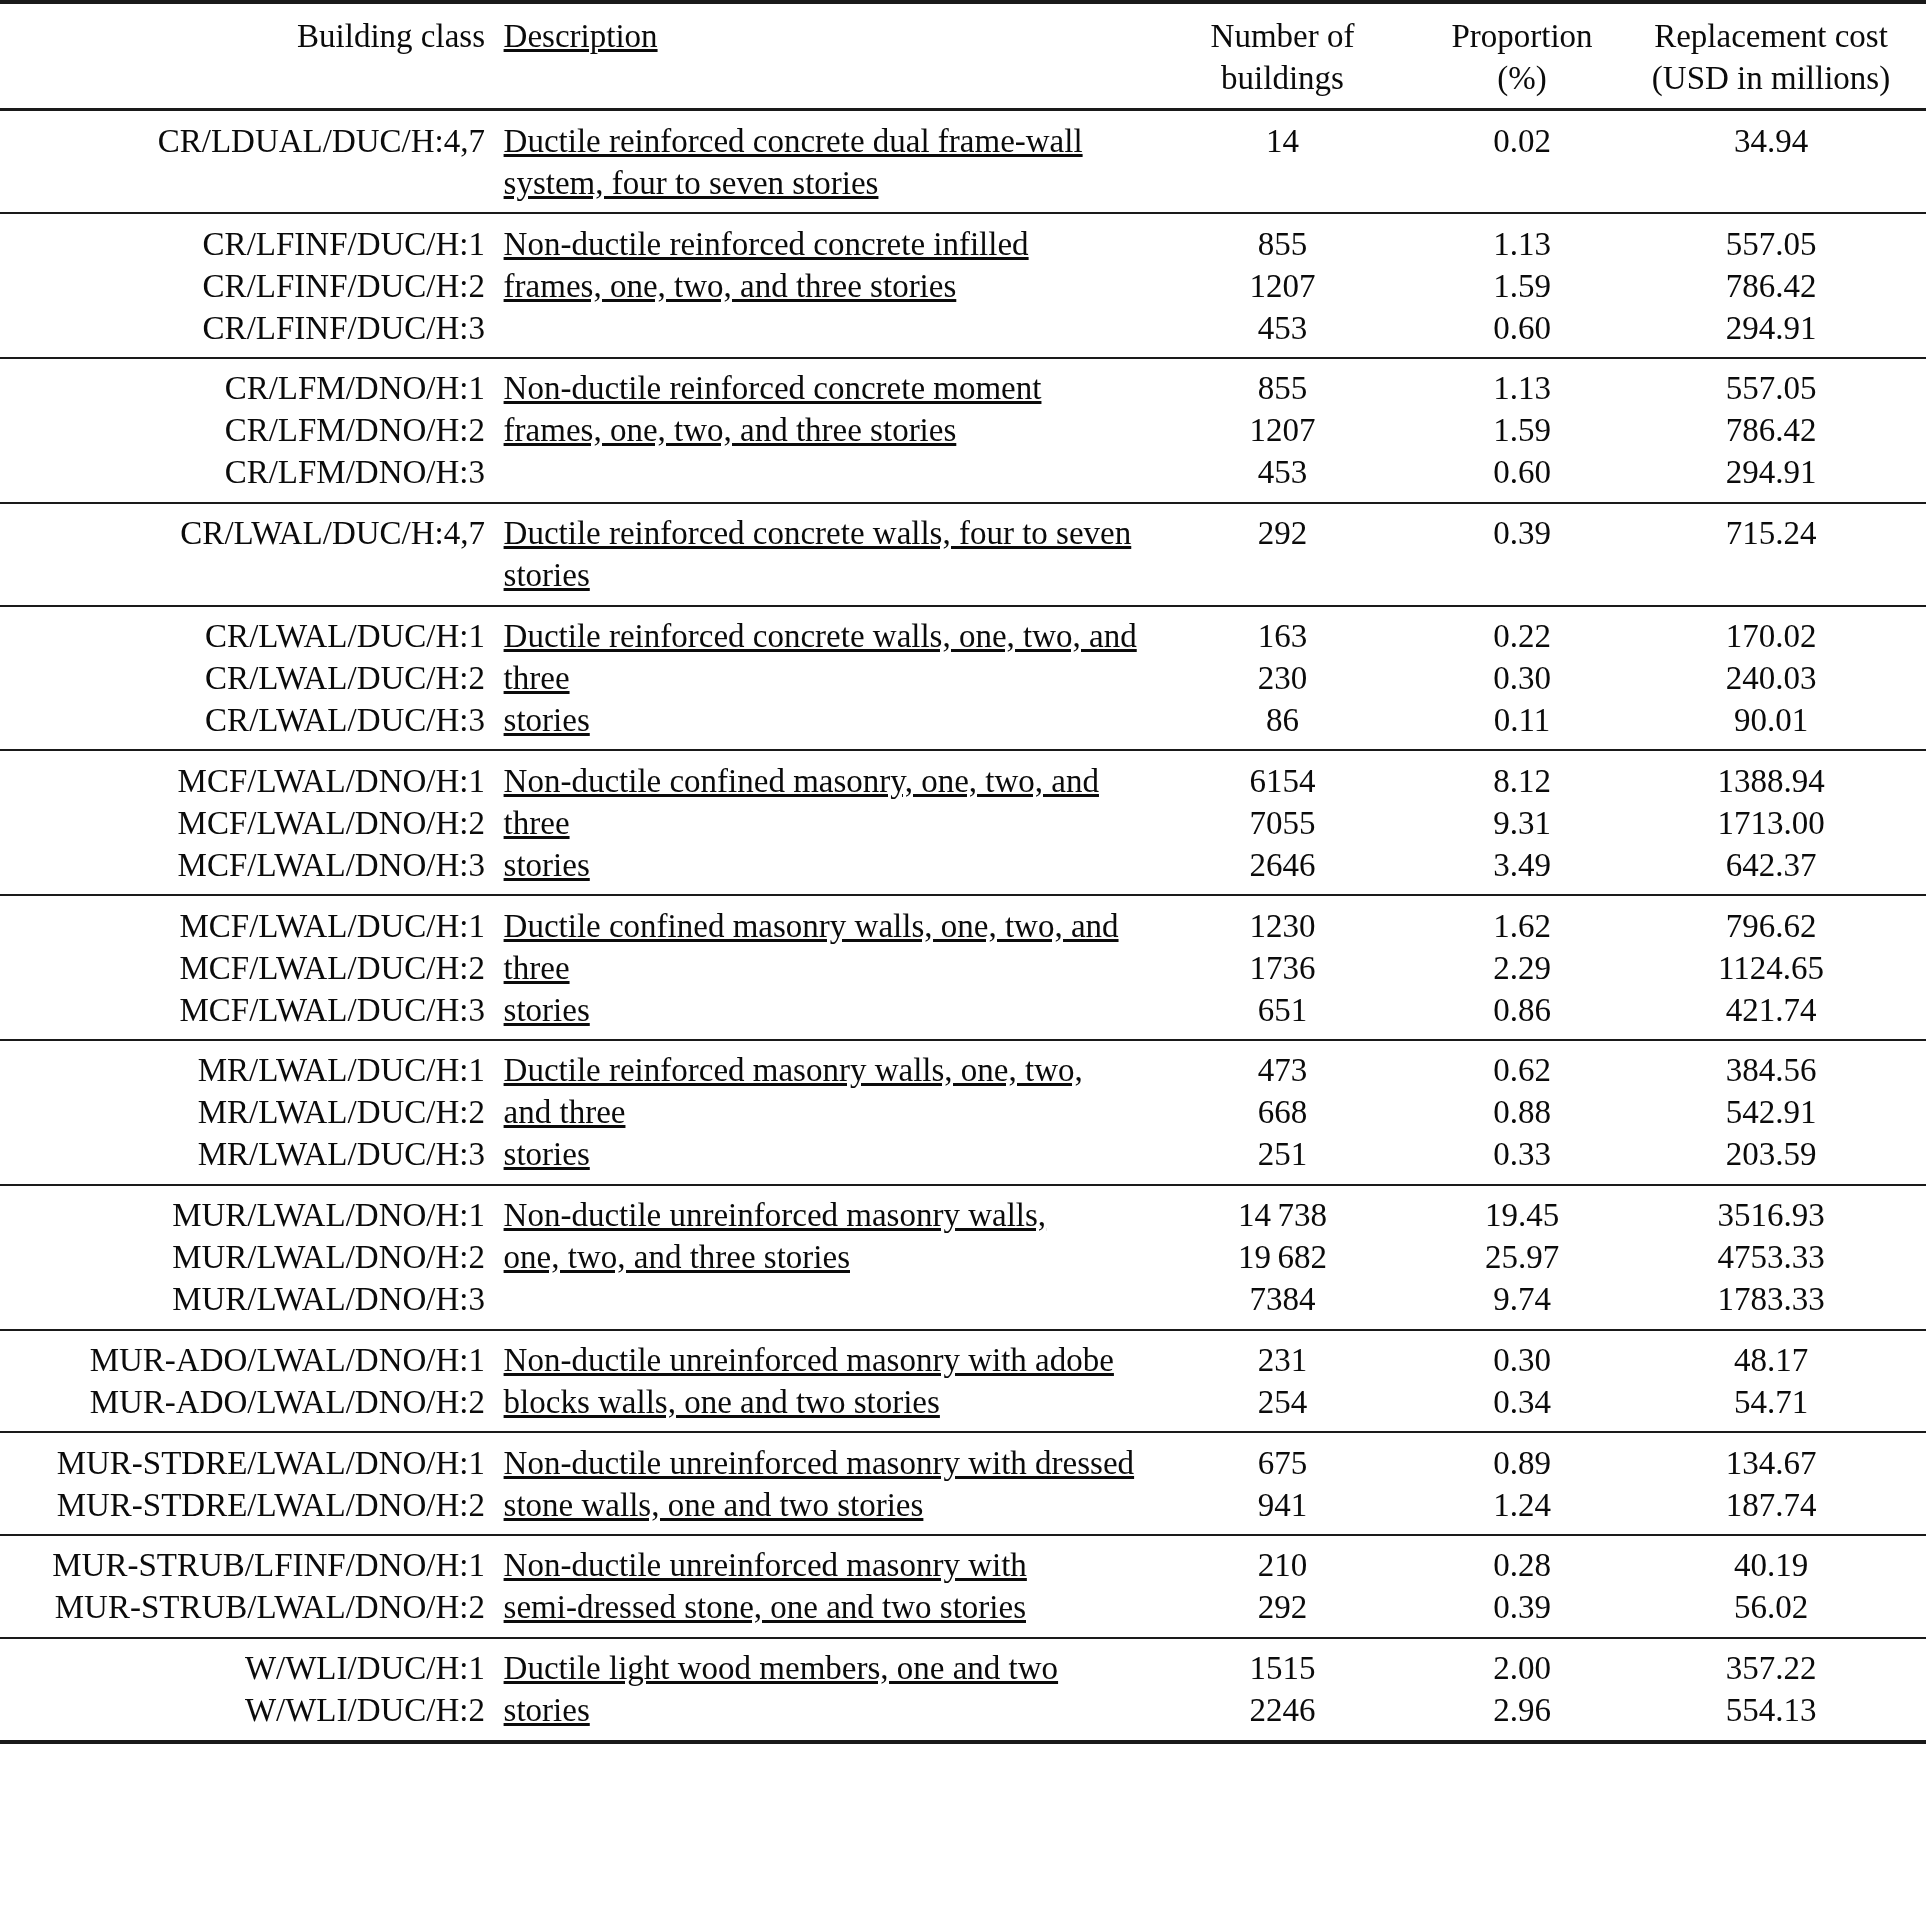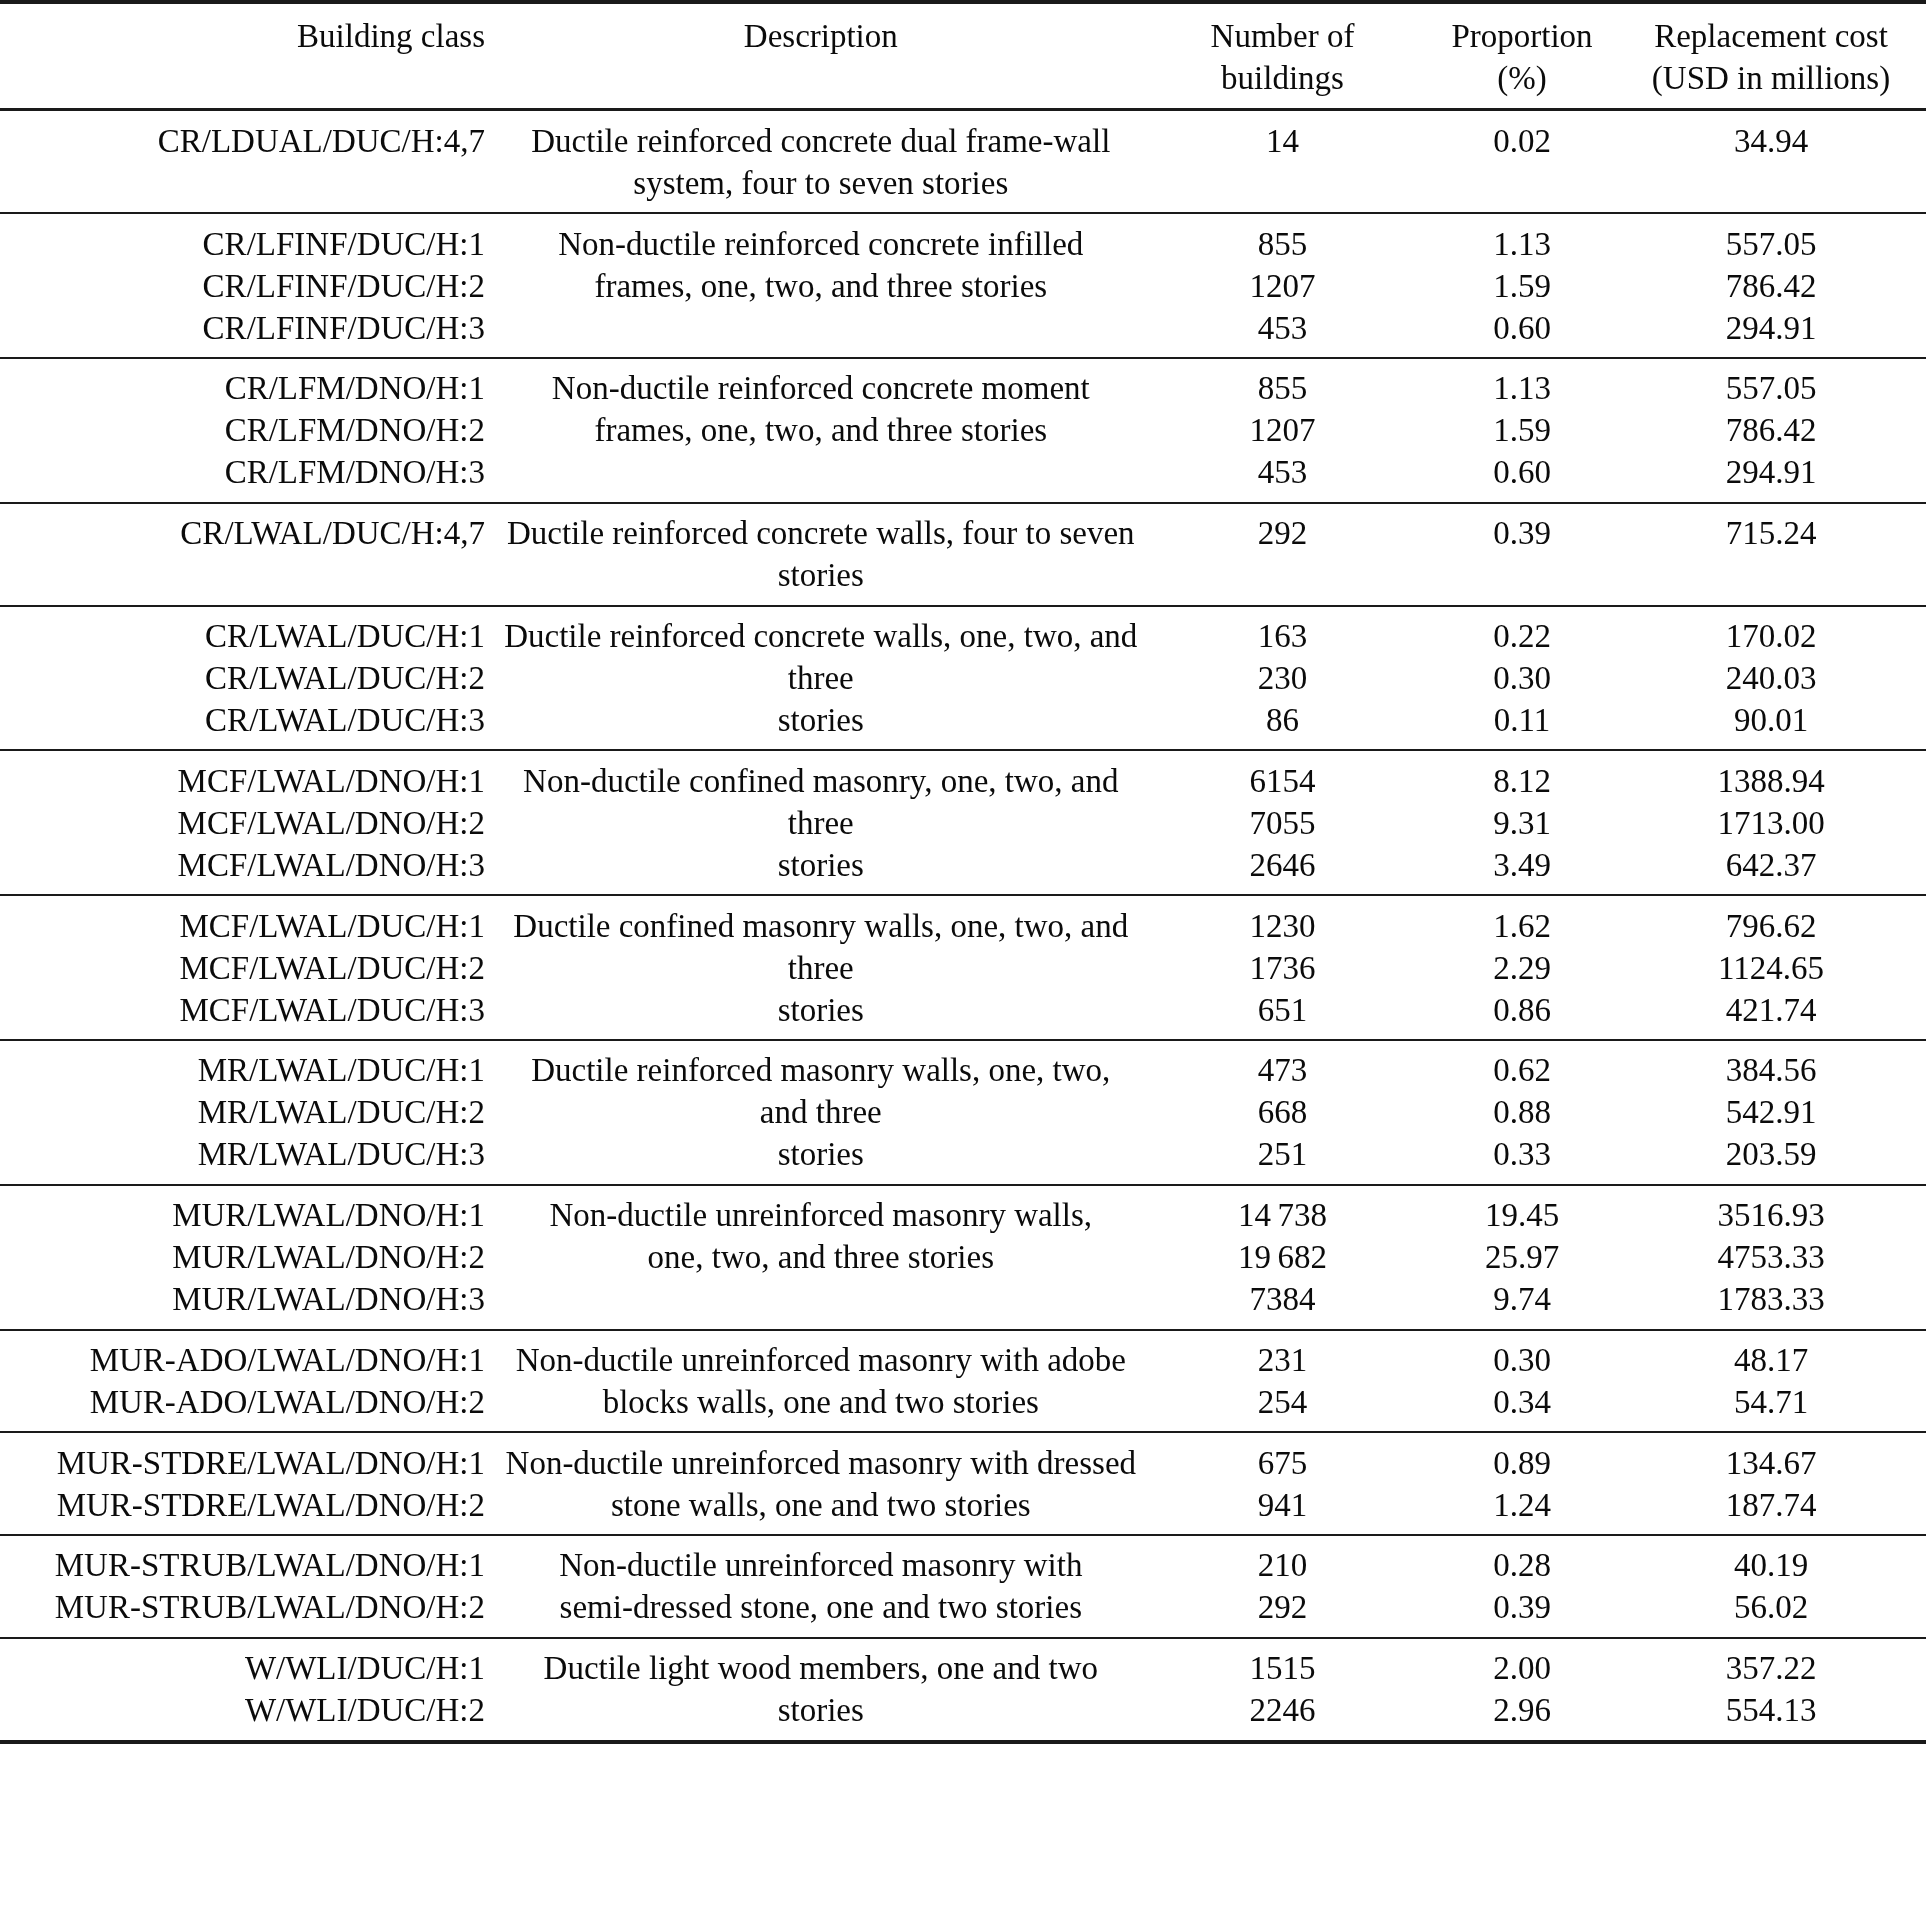--- a/index.html
+++ b/index.html
@@ -35,21 +35,21 @@
 
   th, td {
     vertical-align: top;
     font-weight: normal;
     white-space: pre-line;
     padding: 8.4px 0;
   }
   thead th { padding-top: 11.2px; padding-bottom: 9.3px; }
 
   .td-class, th.h-class { text-align: right; padding-left: 18.6px; }
-  .td-desc,  th.h-desc  { text-align: center; padding-left: 18.6px; }
+  .td-desc,  th.h-desc  { text-align: left; padding-left: 18.6px; text-decoration: underline; }
   .td-num,   th.h-num   { text-align: center; }
   td:last-child, th:last-child { padding-right: 2px; }
 </style>
 </head>
 <body>
 
 <table class="paper-table">
   <colgroup>
     <col class="c1">
       <col class="c2">
@@ -215,21 +215,21 @@
         <td class="td-desc">Non-ductile unreinforced masonry with dressed
 stone walls, one and two stories</td>
         <td class="td-num">675
 941</td>
         <td class="td-num">0.89
 1.24</td>
         <td class="td-num">134.67
 187.74</td>
       </tr>
       <tr>
-        <td class="td-class">MUR-STRUB/LWAL/DNO/H:1
+        <td class="td-class">MUR-STRUB/LFINF/DNO/H:1
 MUR-STRUB/LWAL/DNO/H:2</td>
         <td class="td-desc">Non-ductile unreinforced masonry with
 semi-dressed stone, one and two stories</td>
         <td class="td-num">210
 292</td>
         <td class="td-num">0.28
 0.39</td>
         <td class="td-num">40.19
 56.02</td>
       </tr>

